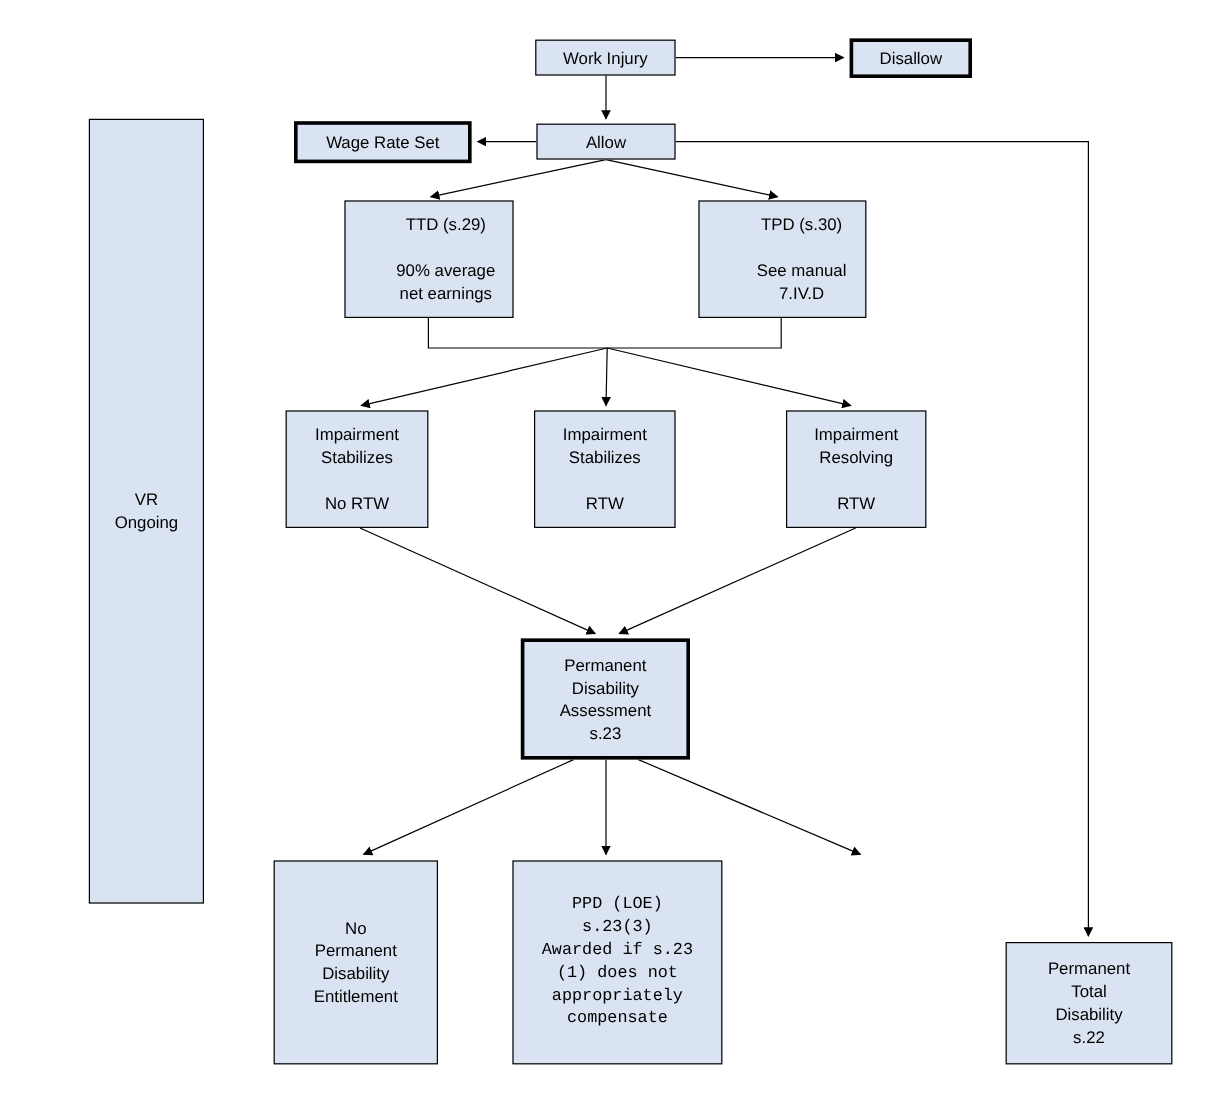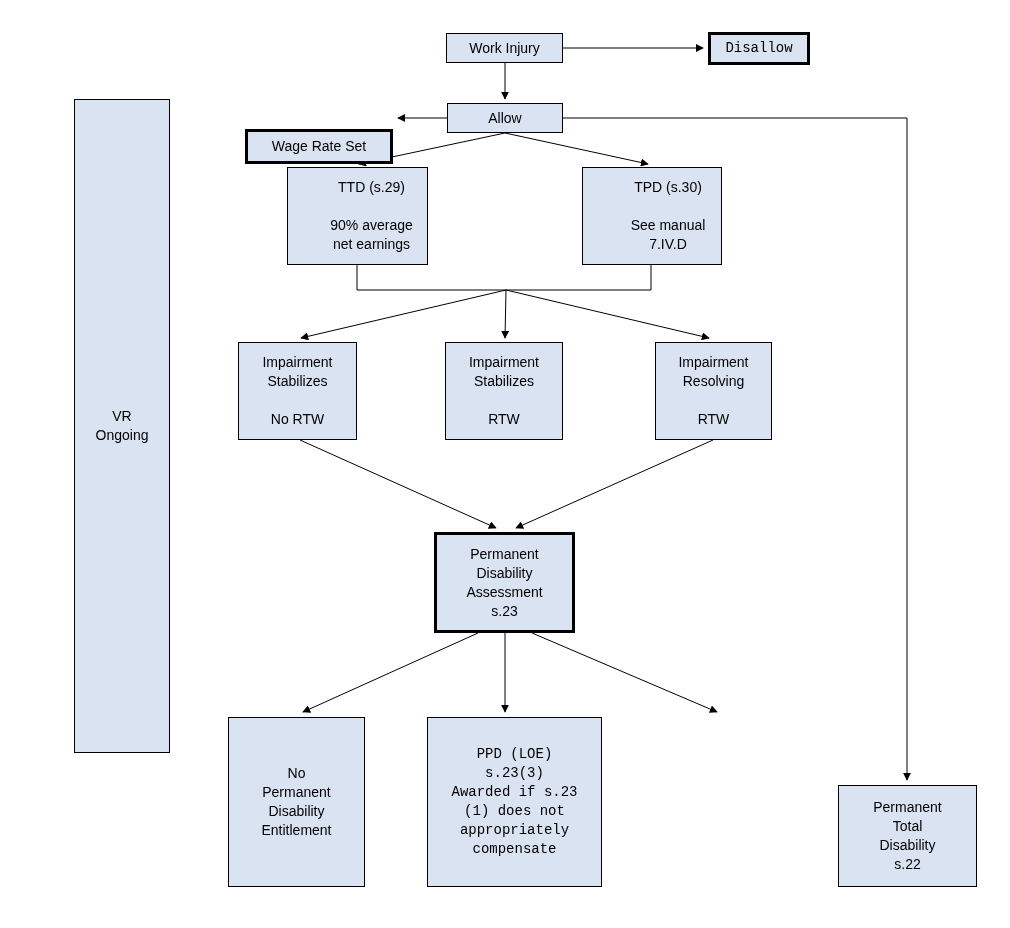--- a/index.html
+++ b/index.html
@@ -91,25 +91,25 @@
 
   <div class="node" style="left:74px; top:99px; width:96px; height:654px;">
     <span class="lbl">VR
 Ongoing</span>
   </div>
 
   <div class="node" style="left:446px; top:33px; width:117px; height:30px;">
     <span class="lbl">Work Injury</span>
   </div>
 
-  <div class="node bold" style="left:708px; top:32px; width:102px; height:33px;font-family:Liberation Mono, monospace;">
+  <div class="node bold" style="left:708px; top:32px; width:102px; height:33px;">
     <span class="lbl">Disallow</span>
   </div>
 
-  <div class="node bold" style="left:245px; top:101px; width:148px; height:35px;margin-top:28px;">
+  <div class="node bold" style="left:245px; top:101px; width:148px; height:35px;">
     <span class="lbl">Wage Rate Set</span>
   </div>
 
   <div class="node" style="left:447px; top:103px; width:116px; height:30px;">
     <span class="lbl">Allow</span>
   </div>
 
   <div class="node" style="left:287px; top:167px; width:141px; height:98px;padding-left:28px;">
     <span class="lbl">TTD (s.29)
 

